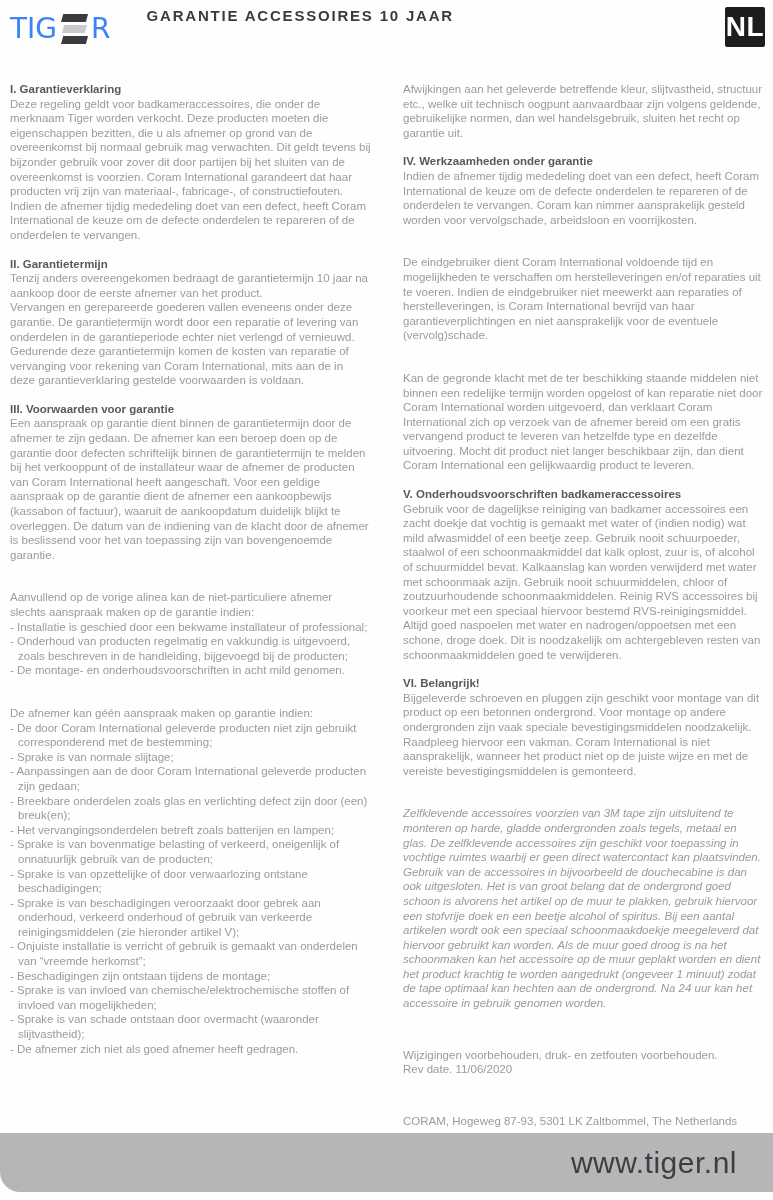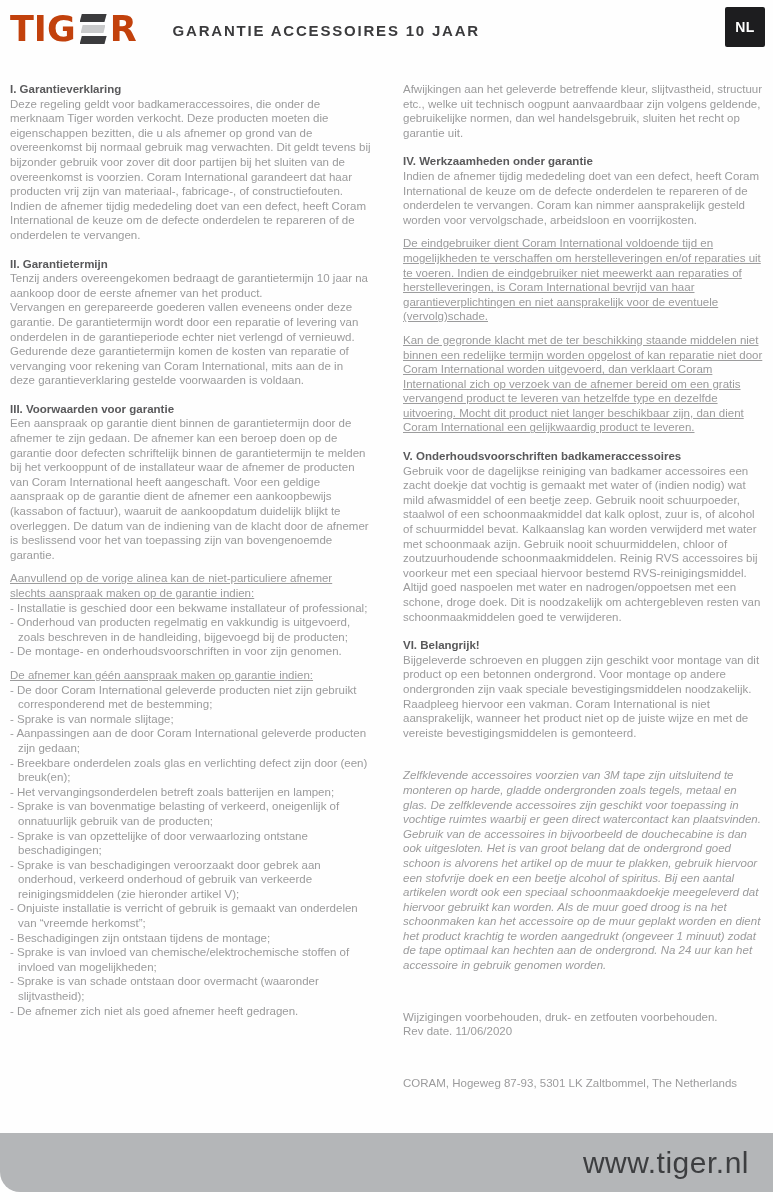--- a/index.html
+++ b/index.html
@@ -9,58 +9,58 @@
     position: relative;
     width: 773px; height: 1200px;
     background: #fefefe;
     overflow: hidden;
   }
   
   .header { display: flex; align-items: flex-start; padding: 7px 8px 0 10px; height: 58px; }
   .logo { display: flex; align-items: flex-start; margin-top: 2px; }
   .logo-txt {
     font-family: "DejaVu Sans", sans-serif;
-    font-weight: bold; font-size: 35px; line-height: 40px;
-    letter-spacing: 0px; color: #c2410c;
+    font-weight: normal; font-size: 28px; line-height: 40px;
+    letter-spacing: 0px; color: #3b82f6;
   }
   .logo-e { display: inline-flex; flex-direction: column; justify-content: space-between; height: 30px; width: 27px; margin: 5px 3px 0 4px; }
   .logo-e .bar { height: 8px; width: 100%; }
   .logo-e .bar.b1 { background: #3b3b3d; clip-path: polygon(8% 0, 100% 0, 92% 100%, 0 100%); }
   .logo-e .bar.b2 { background: #c9cacb; clip-path: polygon(8% 0, 100% 0, 92% 100%, 0 100%); width: 92%; margin-left: 1px;}
   .logo-e .bar.b3 { background: #3b3b3d; clip-path: polygon(8% 0, 100% 0, 92% 100%, 0 100%); }
   .doc-title {
-    margin-left: 36px; margin-top: 15px;
+    margin-left: 36px; margin-top: 0;
     font-size: 15px; font-weight: bold; letter-spacing: 1.8px;
     color: #3b3b3d; white-space: nowrap;
   }
   .lang-badge {
     margin-left: auto; margin-top: 0;
     width: 40px; height: 40px; background: #1d1d1f;
-    color: #ffffff; font-weight: bold; font-size: 14px;
+    color: #ffffff; font-weight: bold; font-size: 28px;
     display: flex; align-items: center; justify-content: center;
     border-radius: 2px; letter-spacing: 0.5px;
   }
   
   .columns { display: flex; gap: 32px; padding: 24px 9px 0 10px; }
   .col { flex: 1 1 0; font-size: 11.5px; line-height: 14.6px; color: #9b9b9c; }
   .col h3 { font-size: 11.5px; line-height: 14.6px; font-weight: bold; color: #59595b; margin-top: 14px; }
   .col h3.first { margin-top: 0; }
   .col p { margin: 0; }
-  .col p.gap { margin-top: 9px; text-decoration: underline; }
+  .col p.gap { margin-top: 28px; }
   .col p.gap2 { margin-top: 28px; font-style: italic; }
   .col p.gap15 { margin-top: 37px; }
   .li { padding-left: 8px; text-indent: -8px; }
   
   .footer-bar {
     position: absolute; left: 0; bottom: 8px;
     width: 773px; height: 59px;
     background: #b4b6b8;
     border-bottom-left-radius: 20px;
     display: flex; align-items: center; justify-content: flex-end;
-    padding-right: 24px;
+    padding-right: 36px;
   }
   .footer-url {
     font-size: 30px; color: #3d3e40; font-weight: normal; letter-spacing: 0.5px;
   }
 </style>
 </head>
 <body>
 
 <div class="page">
 
@@ -88,21 +88,21 @@
       <p>Tenzij anders overeengekomen bedraagt de garantietermijn 10 jaar na aankoop door de eerste afnemer van het product.</p>
       <p>Vervangen en gerepareerde goederen vallen eveneens onder deze garantie. De garantietermijn wordt door een reparatie of levering van onderdelen in de garantieperiode echter niet verlengd of vernieuwd.</p>
       <p>Gedurende deze garantietermijn komen de kosten van reparatie of vervanging voor rekening van Coram International, mits aan de in deze garantieverklaring gestelde voorwaarden is voldaan.</p>
 
       <h3>III. Voorwaarden voor garantie</h3>
       <p>Een aanspraak op garantie dient binnen de garantietermijn door de afnemer te zijn gedaan. De afnemer kan een beroep doen op de garantie door defecten schriftelijk binnen de garantietermijn te melden bij het verkooppunt of de installateur waar de afnemer de producten van Coram International heeft aangeschaft. Voor een geldige aanspraak op de garantie dient de afnemer een aankoopbewijs (kassabon of factuur), waaruit de aankoopdatum duidelijk blijkt te overleggen. De datum van de indiening van de klacht door de afnemer is beslissend voor het van toepassing zijn van bovengenoemde garantie.</p>
       <p class="gap">Aanvullend op de vorige alinea kan de niet-particuliere afnemer slechts aanspraak maken op de garantie indien:</p>
       <div>
         <div class="li">- Installatie is geschied door een bekwame installateur of professional;</div>
         <div class="li">- Onderhoud van producten regelmatig en vakkundig is uitgevoerd, zoals beschreven in de handleiding, bijgevoegd bij de producten;</div>
-        <div class="li">- De montage- en onderhoudsvoorschriften in voor zijn genomen.</div>
+        <div class="li">- De montage- en onderhoudsvoorschriften in acht mild genomen.</div>
       </div>
       <p class="gap">De afnemer kan géén aanspraak maken op garantie indien:</p>
       <div>
         <div class="li">- De door Coram International geleverde producten niet zijn gebruikt corresponderend met de bestemming;</div>
         <div class="li">- Sprake is van normale slijtage;</div>
         <div class="li">- Aanpassingen aan de door Coram International geleverde producten zijn gedaan;</div>
         <div class="li">- Breekbare onderdelen zoals glas en verlichting defect zijn door (een) breuk(en);</div>
         <div class="li">- Het vervangingsonderdelen betreft zoals batterijen en lampen;</div>
         <div class="li">- Sprake is van bovenmatige belasting of verkeerd, oneigenlijk of onnatuurlijk gebruik van de producten;</div>
         <div class="li">- Sprake is van opzettelijke of door verwaarlozing ontstane beschadigingen;</div>

